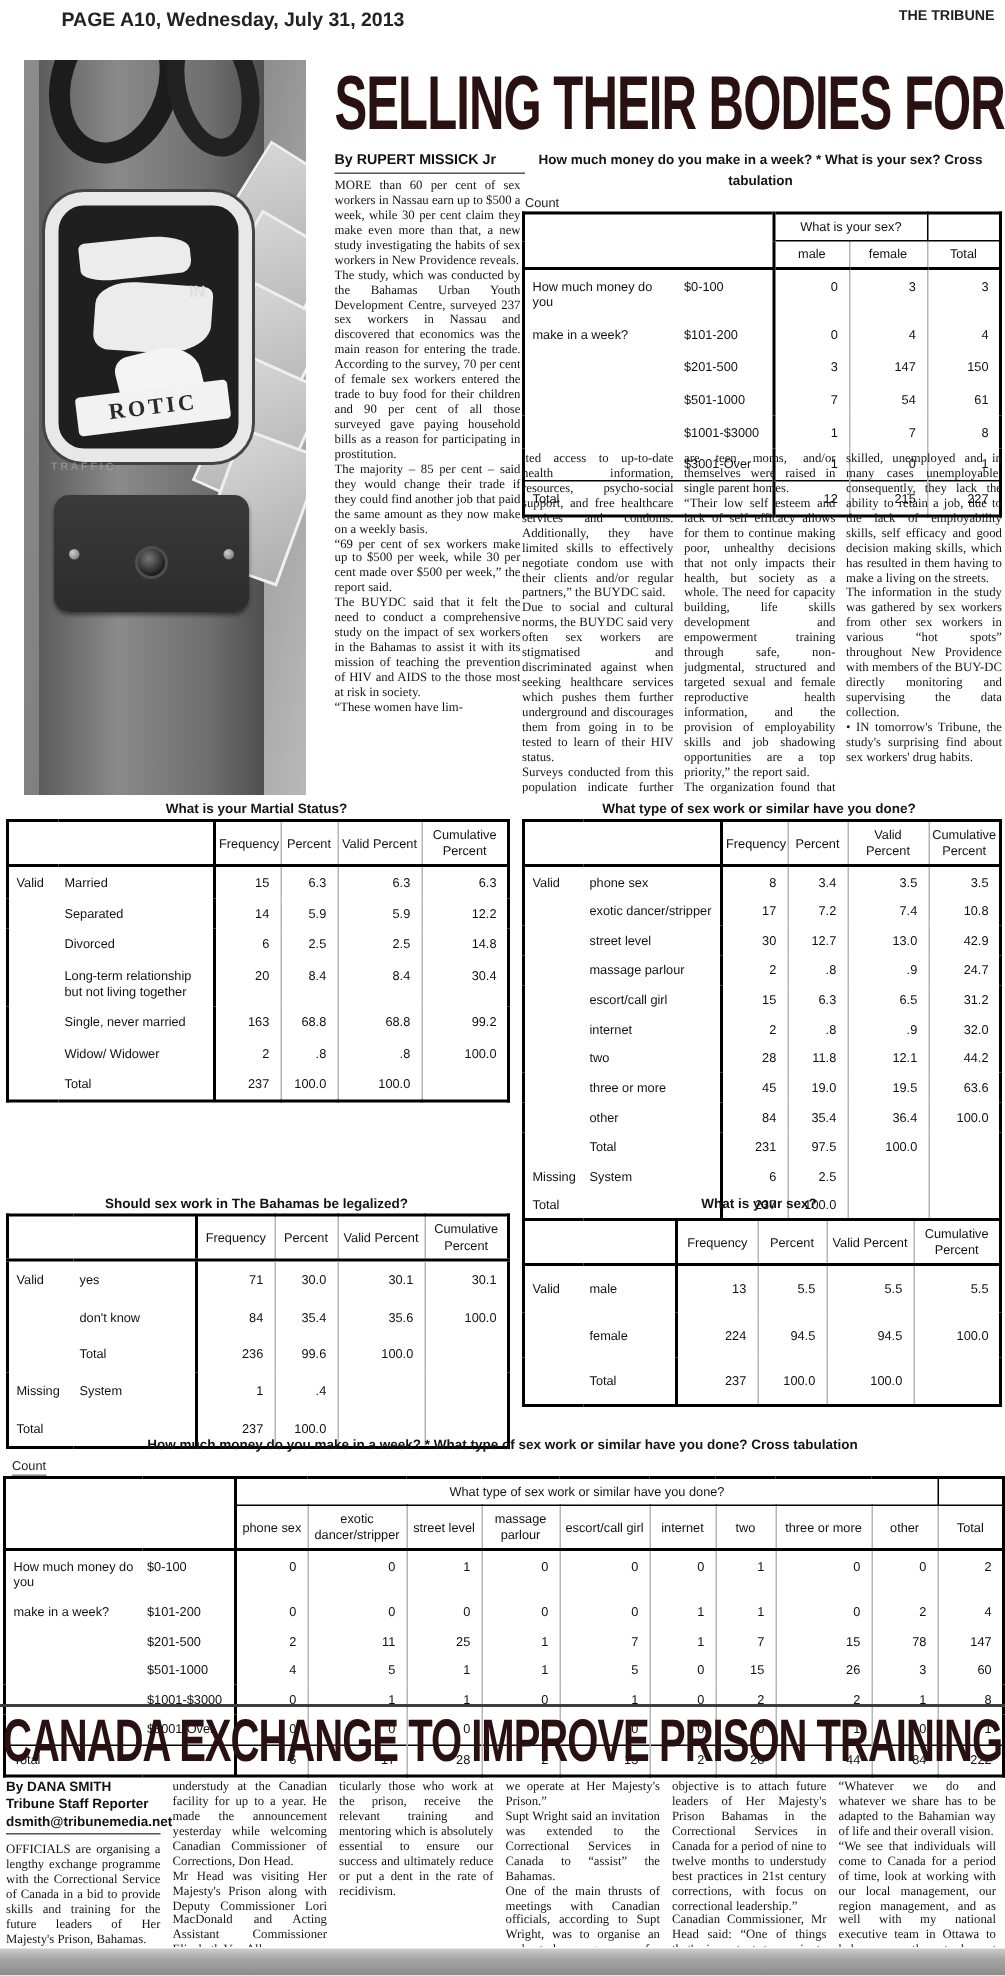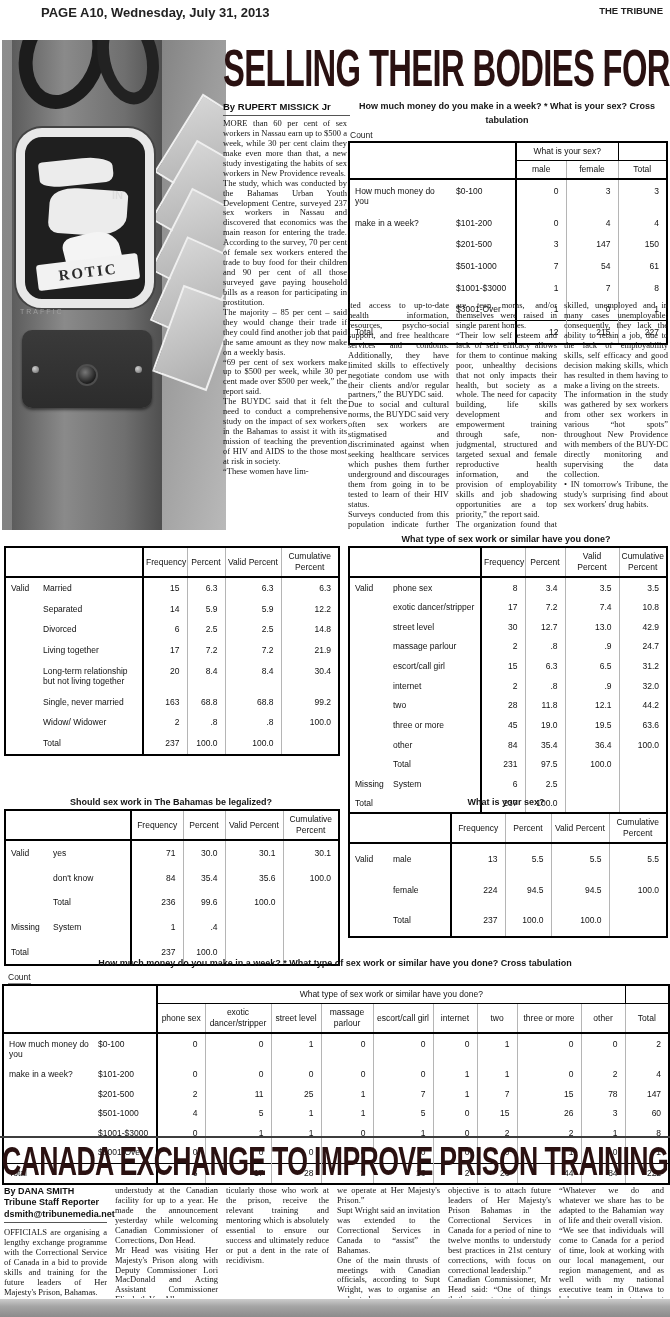--- a/index.html
+++ b/index.html
@@ -23,21 +23,21 @@
   .divider { position:absolute; left:0; top:1136px; width:670px; border-top:2px solid #3d3d3d; }
   
   .byline1 { position:absolute; left:223px; top:101px; width:127px; font-size:9.5px; font-weight:bold; border-bottom:1px solid #555; padding-bottom:3px; }
   .byline2 { position:absolute; left:4px; top:1186px; width:103px; font-size:9px; font-weight:bold; border-bottom:1px solid #555; padding-bottom:2px; line-height:1.25; }
   
   .body-col {
     position:absolute; font-family:"Liberation Serif", serif; font-size:8.5px;
     line-height:1.17; text-align:justify; white-space:pre-line; color:#141414; overflow:hidden;
   }
   
-  .photo { position:absolute; left:2px; top:40px; width:224px; height:490px; overflow:hidden;
+  .photo { position:absolute; left:16px; top:40px; width:188px; height:490px; overflow:hidden;
     background:linear-gradient(100deg,#8d8d8d 0%,#7c7c7c 45%,#9b9b9b 70%,#b9b9b9 100%);padding-left:34px; }
   .ph-pole { position:absolute; left:10px; top:0; width:150px; height:490px;
     background:linear-gradient(90deg,#5c5c5c,#8a8a8a 35%,#6f6f6f 75%,#4f4f4f); }
   .ph-g1 { position:absolute; left:18px; top:-40px; width:85px; height:110px; border:14px solid #1c1c1c; border-radius:50%; transform:rotate(18deg); }
   .ph-g2 { position:absolute; left:96px; top:-30px; width:60px; height:95px; border:12px solid #222; border-radius:50%; transform:rotate(-12deg); }
   .ph-card { position:absolute; background:linear-gradient(135deg,#d6d6d6,#aeaeae); border:2px solid #efefef; width:58px; height:92px; }
   .ph-card.c1 { right:-6px; top:62px;  transform:rotate(32deg); }
   .ph-card.c2 { right:-2px; top:108px; transform:rotate(30deg); }
   .ph-card.c3 { right:0px;  top:156px; transform:rotate(27deg); }
   .ph-card.c4 { right:2px;  top:204px; transform:rotate(24deg); }
@@ -210,20 +210,21 @@
   <div class="body-col" style="left:348px; top:301px; width:101px; height:228px;">ited access to up-to-date health information, resources, psycho-social support, and free healthcare services and condoms. Additionally, they have limited skills to effectively negotiate condom use with their clients and/or regular partners,” the BUYDC said.
 Due to social and cultural norms, the BUYDC said very often sex workers are stigmatised and discriminated against when seeking healthcare services which pushes them further underground and discourages them from going in to be tested to learn of their HIV status.
 Surveys conducted from this population indicate further that many of them were/</div>
   <div class="body-col" style="left:456px; top:301px; width:101px; height:228px;">are teen moms, and/or themselves were raised in single parent homes.
 “Their low self esteem and lack of self efficacy allows for them to continue making poor, unhealthy decisions that not only impacts their health, but society as a whole. The need for capacity building, life skills development and empowerment training through safe, non-judgmental, structured and targeted sexual and female reproductive health information, and the provision of employability skills and job shadowing opportunities are a top priority,” the report said.
 The organization found that the majority of the women were school dropouts, un-</div>
   <div class="body-col" style="left:564px; top:301px; width:104px; height:228px;">skilled, unemployed and in many cases unemployable; consequently, they lack the ability to retain a job, due to the lack of employability skills, self efficacy and good decision making skills, which has resulted in them having to make a living on the streets.
 The information in the study was gathered by sex workers from other sex workers in various “hot spots” throughout New Providence with members of the BUY-DC directly monitoring and supervising the data collection.
 • IN tomorrow's Tribune, the study's surprising find about sex workers' drug habits.</div>
 
+  <div class="tbl-title" style="left:0px; top:533px; width:342px;">What is your Martial Status?</div>
   <div class="tbl-host" id="t-marital" style="left:4px; top:546px;">
       <table class="spss" style="width: 334px;">
         <colgroup>
           <col style="width: 34px;">
           <col style="width: 104px;">
           <col style="width: 44px;">
           <col style="width: 38px;">
           <col style="width: 56px;">
           <col style="width: 58px;">
         </colgroup>
@@ -253,28 +254,20 @@
             <td class="cell-val sep">5.9</td>
             <td class="cell-val sep">12.2</td>
           </tr>
           <tr>
             <td class="cell-group"></td>
             <td class="cell-label">Divorced</td>
             <td class="cell-val first">6</td>
             <td class="cell-val sep">2.5</td>
             <td class="cell-val sep">2.5</td>
             <td class="cell-val sep">14.8</td>
-          </tr>
-          <tr>
-            <td class="cell-group"></td>
-            <td class="cell-label">Living together</td>
-            <td class="cell-val first">17</td>
-            <td class="cell-val sep">7.2</td>
-            <td class="cell-val sep">7.2</td>
-            <td class="cell-val sep">21.9</td>
           </tr>
           <tr>
             <td class="cell-group"></td>
             <td class="cell-label">Long-term relationship but not living together</td>
             <td class="cell-val first">20</td>
             <td class="cell-val sep">8.4</td>
             <td class="cell-val sep">8.4</td>
             <td class="cell-val sep">30.4</td>
           </tr>
           <tr>

